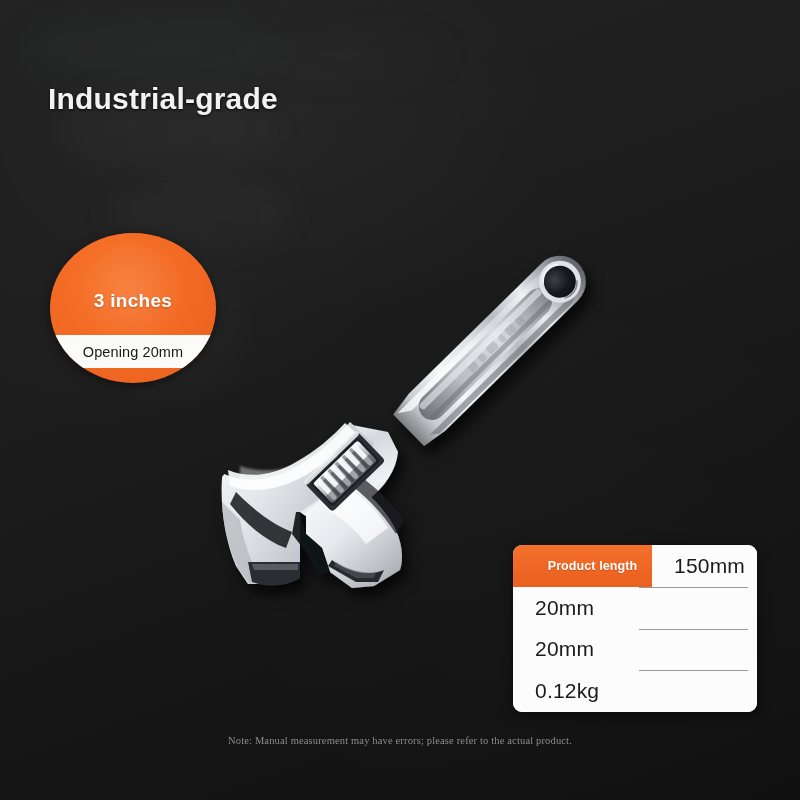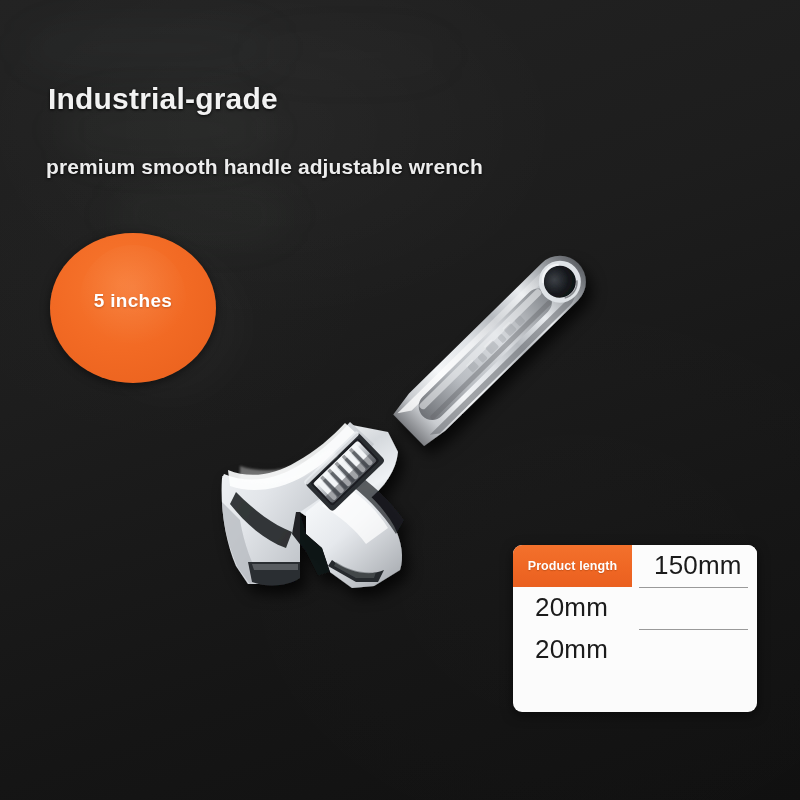--- a/index.html
+++ b/index.html
@@ -138,36 +138,37 @@
     flex: 0 0 119px;
     background: linear-gradient(180deg, #f3712c 0%, #ef6724 55%, #ea6020 100%);
     color: #ffffff;
     font-size: 12.5px;
     font-weight: 700;
     display: flex;
     align-items: center;
     justify-content: center;
     letter-spacing: 0.1px;
     text-shadow: 0 1px 1px rgba(140,55,12,0.4);
+    padding-left: 20px;
   }
   .spec-row:not(:first-child) .spec-label::before {
     content: "";
     position: absolute;
     left: 8px;
     top: 0;
     width: 103px;
     height: 1px;
     background: rgba(255,255,255,0.30);
   }
   .spec-value {
     flex: 1 1 auto;
     display: flex;
     align-items: center;
     padding-left: 22px;
-    font-size: 26px;
+    font-size: 21px;
     font-weight: 400;
     color: #1b1b1b;
     letter-spacing: 0.2px;
     background: #fcfcfc;
   }
   .spec-row:not(:first-child) .spec-value::before {
     content: "";
     position: absolute;
     left: 126px;
     right: 9px;
@@ -194,25 +195,27 @@
 
 <div id="canvas">
 
   <div class="ghost g1"></div>
   <div class="ghost g2"></div>
   <div class="ghost g3"></div>
   <div class="ghost g4"></div>
   <div class="ghost g5"></div>
 
   <div class="headline">Industrial-grade</div>
-  <div class="subline">premium smooth handle adjustable wrench</div>
 
   <div class="badge">
     <div class="badge-sheen"></div>
-    <div class="badge-top-text">5 inches</div>
+    <div class="badge-top-text">3 inches</div>
+    <div class="badge-band">
+      <span class="badge-band-text">Opening 20mm</span>
+    </div>
   </div>
 
   <svg id="wrench" width="800" height="800" viewBox="0 0 800 800">
     <defs>
       <linearGradient id="steelHandle" x1="0" y1="0" x2="1" y2="0">
         <stop offset="0%" stop-color="#7d7f83"></stop>
         <stop offset="10%" stop-color="#c9ccd0"></stop>
         <stop offset="26%" stop-color="#f4f6f8"></stop>
         <stop offset="44%" stop-color="#dfe2e6"></stop>
         <stop offset="58%" stop-color="#b7bbc0"></stop>
@@ -442,17 +445,19 @@
       <div class="spec-label">Product length</div>
       <div class="spec-value">150mm</div>
     </div>
     <div class="spec-row">
       <div class="spec-value">20mm</div>
     </div>
     <div class="spec-row">
       <div class="spec-value">20mm</div>
     </div>
     <div class="spec-row">
+      <div class="spec-value">0.12kg</div>
     </div>
   </div>
 
+  <div class="footnote">Note: Manual measurement may have errors; please refer to the actual product.</div>
 
 </div>
 
 </body></html>

